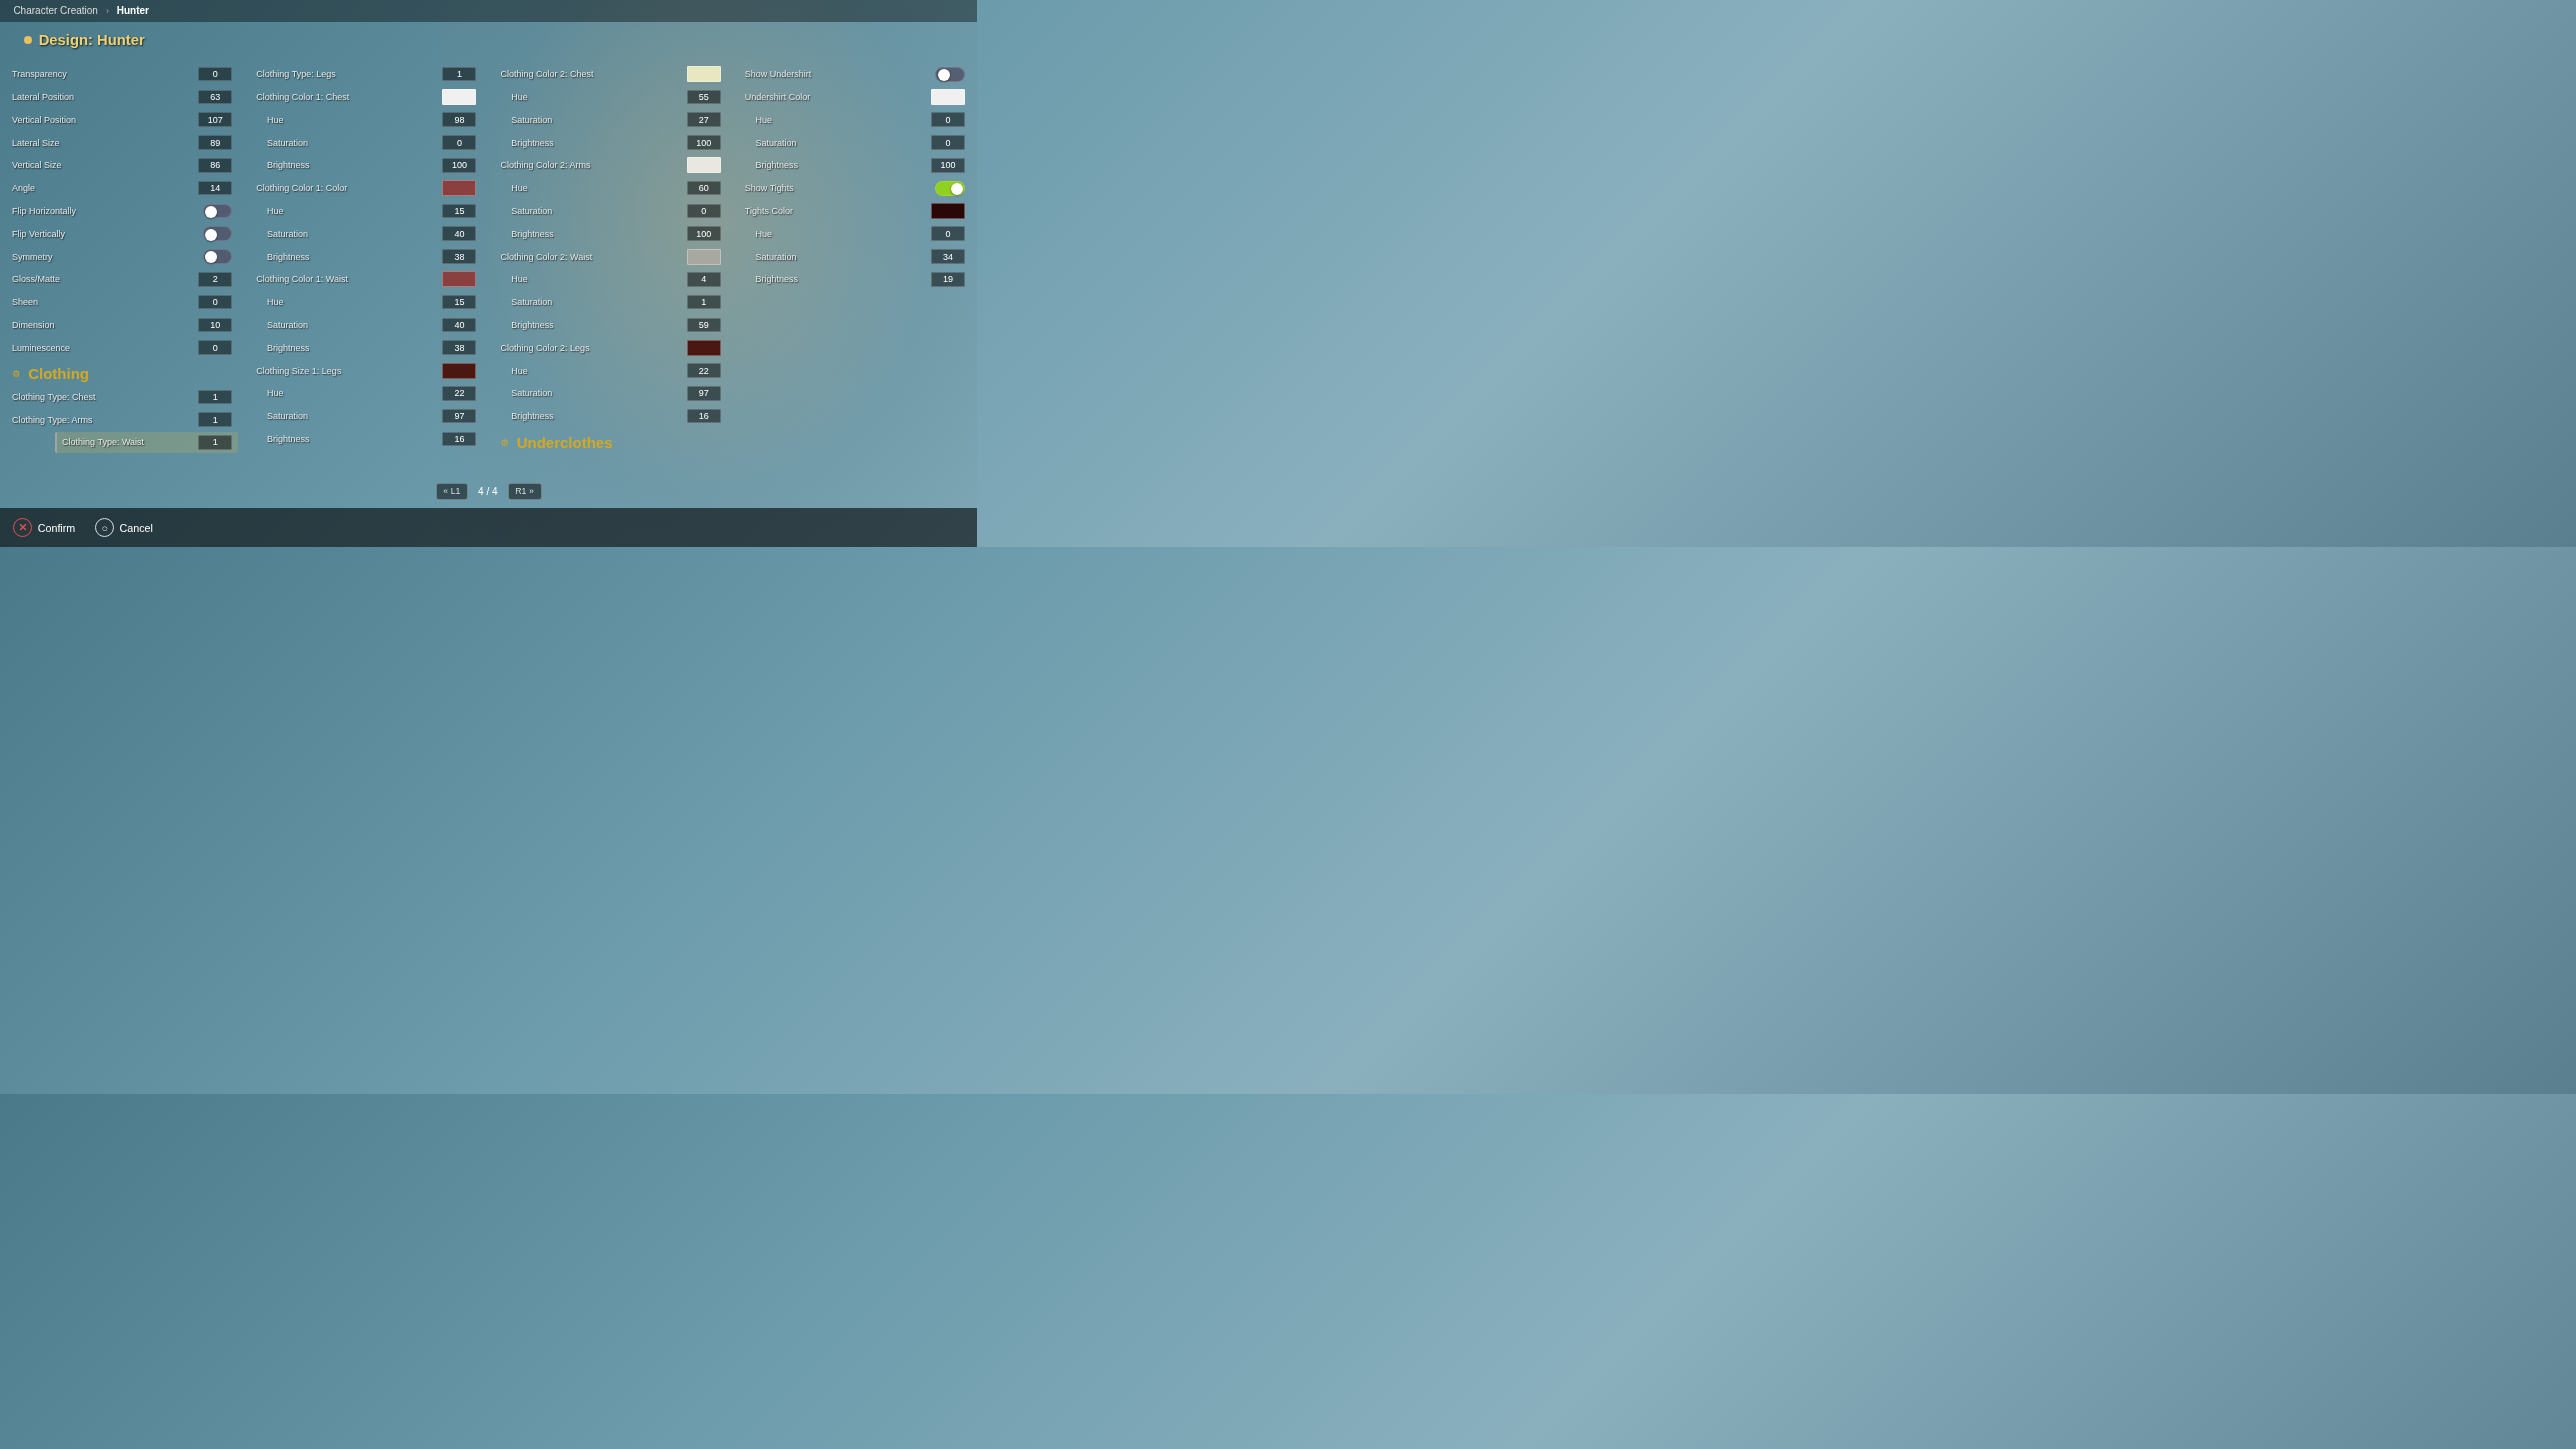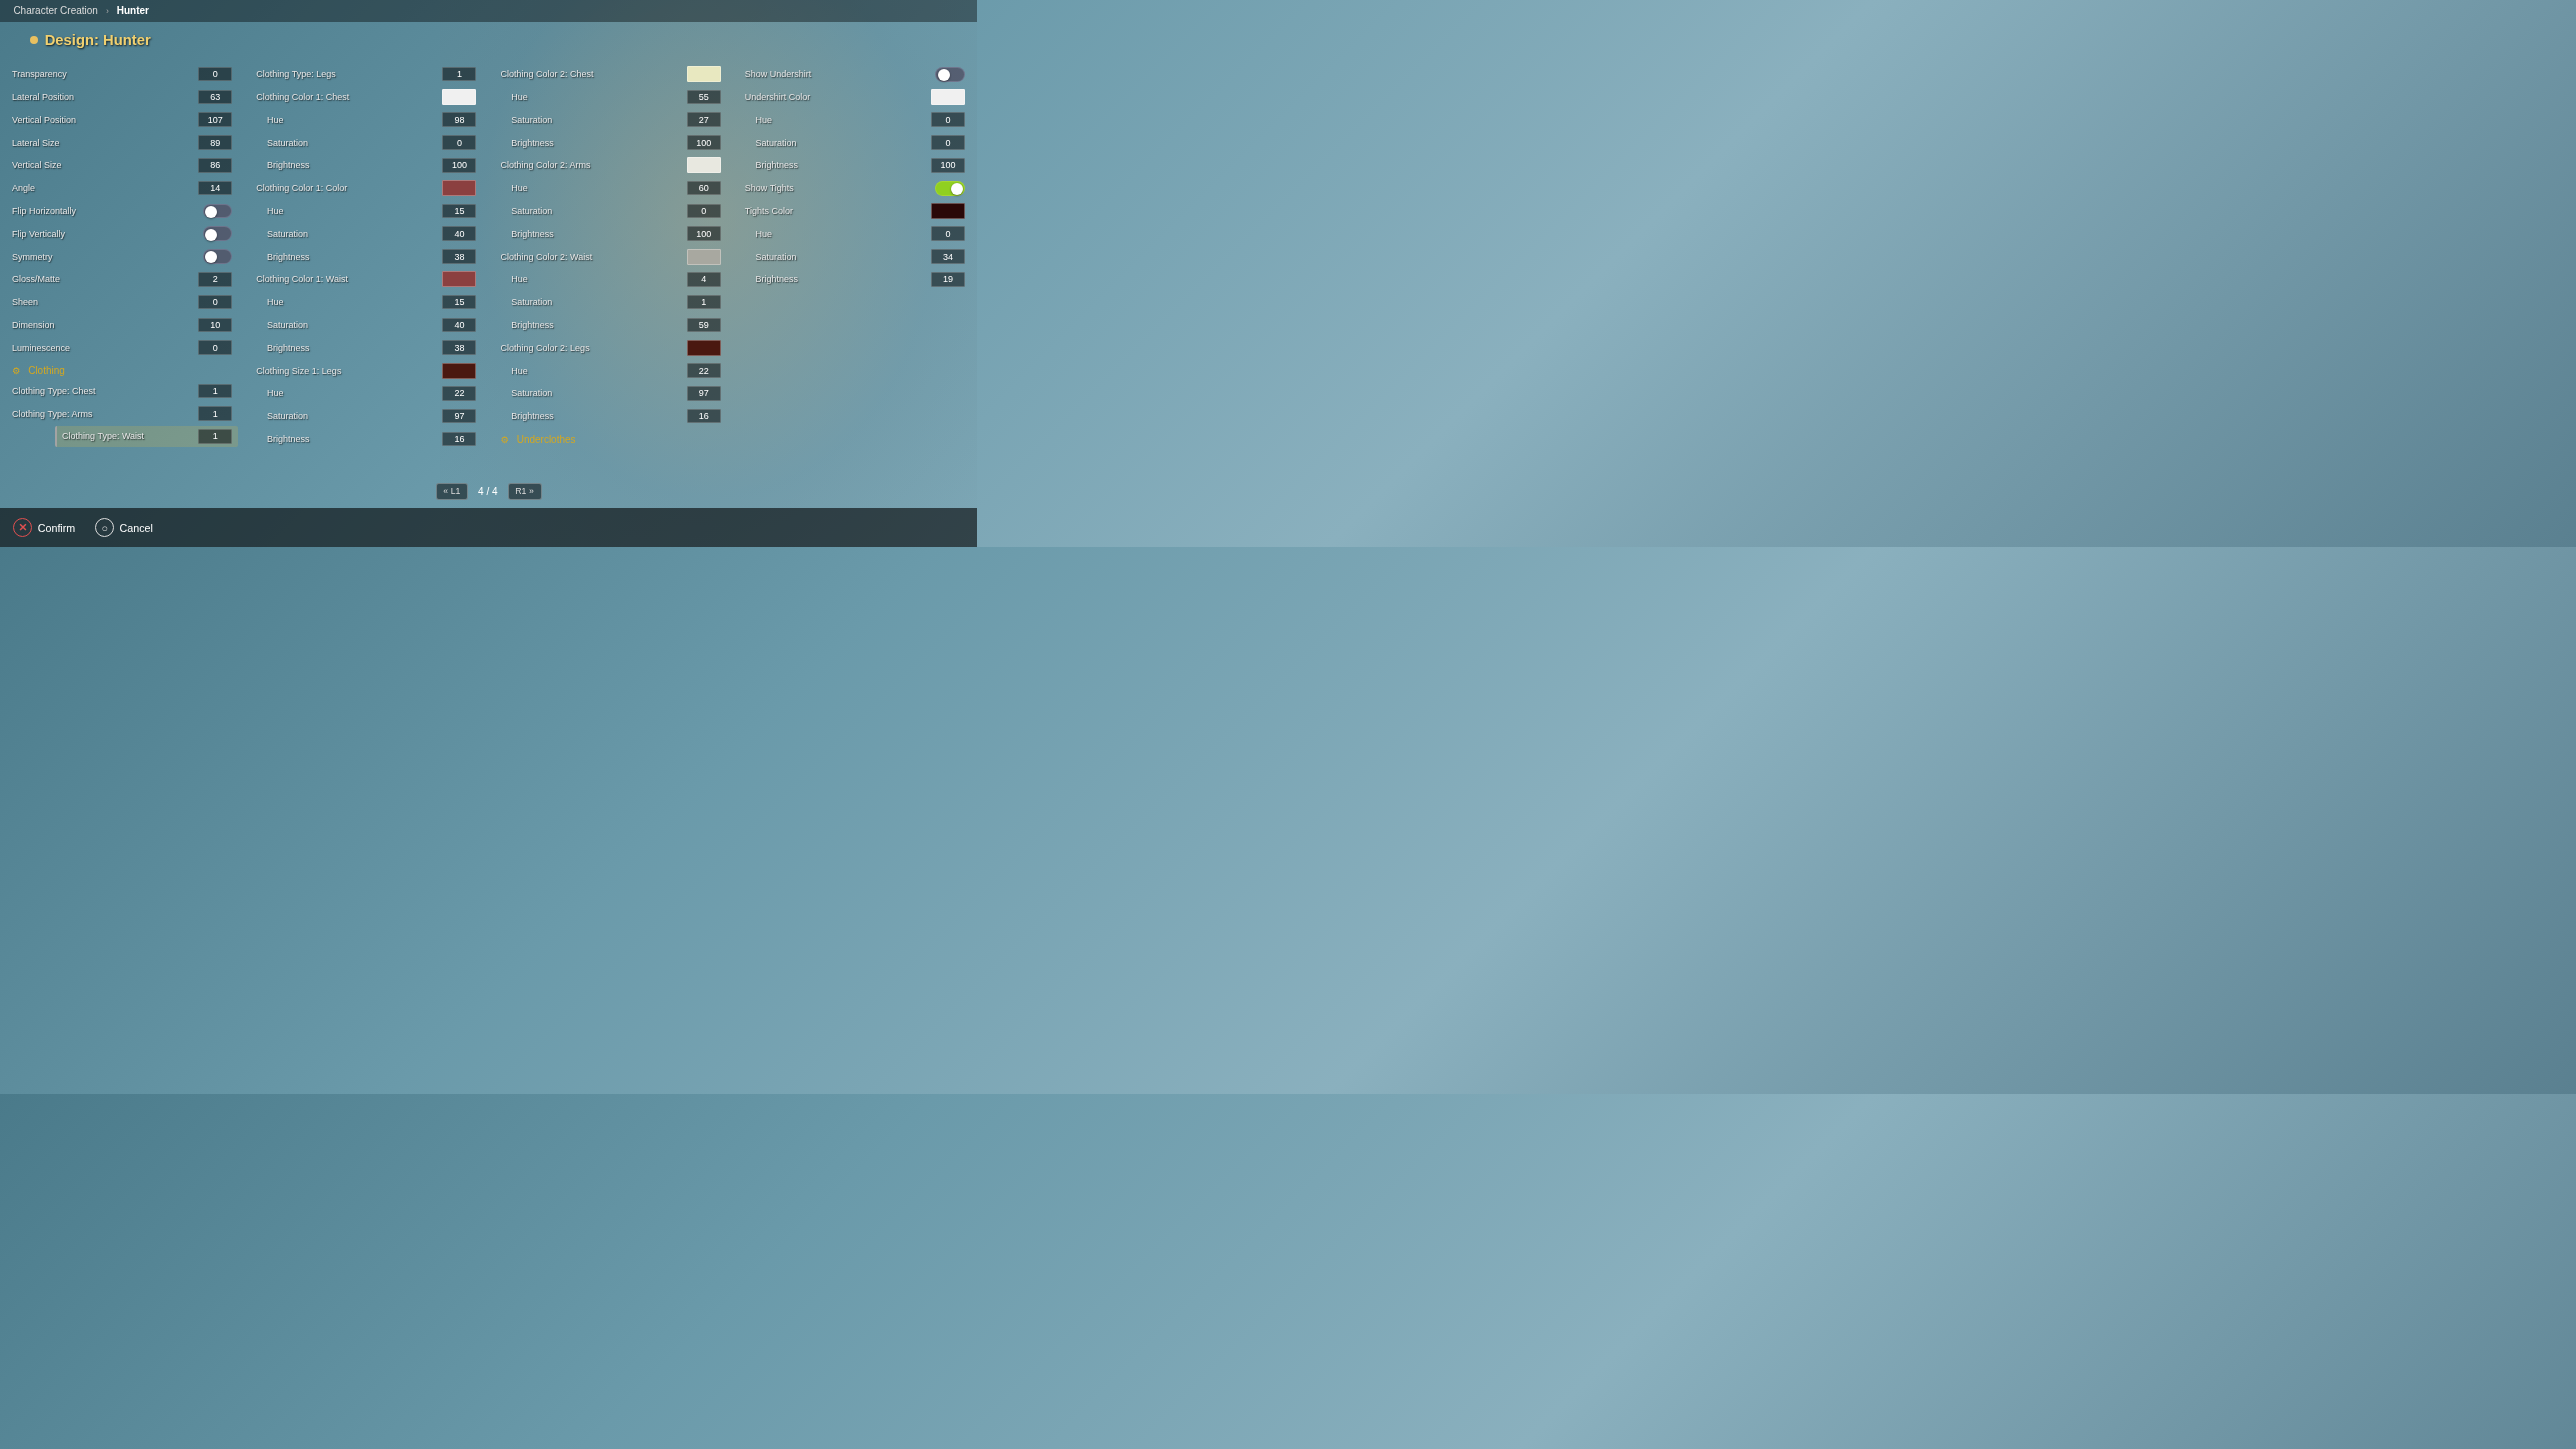--- a/index.html
+++ b/index.html
@@ -48,21 +48,21 @@
 
     .breadcrumb-active {
       color: #fff;
       font-weight: 600;
     }
 
     
     .design-title {
       position: absolute;
       top: 32px;
-      left: 30px;
+      left: 24px;
       display: flex;
       align-items: center;
       gap: 6.7px;
       z-index: 10;
     }
 
     .design-dot {
       width: 8px;
       height: 8px;
       background: #e8c060;
@@ -183,23 +183,23 @@
     }
 
     .section-icon {
       width: 10.7px;
       height: 10.7px;
       color: #d4a820;
       font-size: 9.4px;
     }
 
     .section-label {
-      font-size: 10px;
+      font-size: 15px;
       color: #d4a820;
-      font-weight: 400;
+      font-weight: 700;
     }
 
     
     .pagination {
       position: absolute;
       bottom: 47px;
       left: 50%;
       transform: translateX(-50%);
       display: flex;
       align-items: center;

